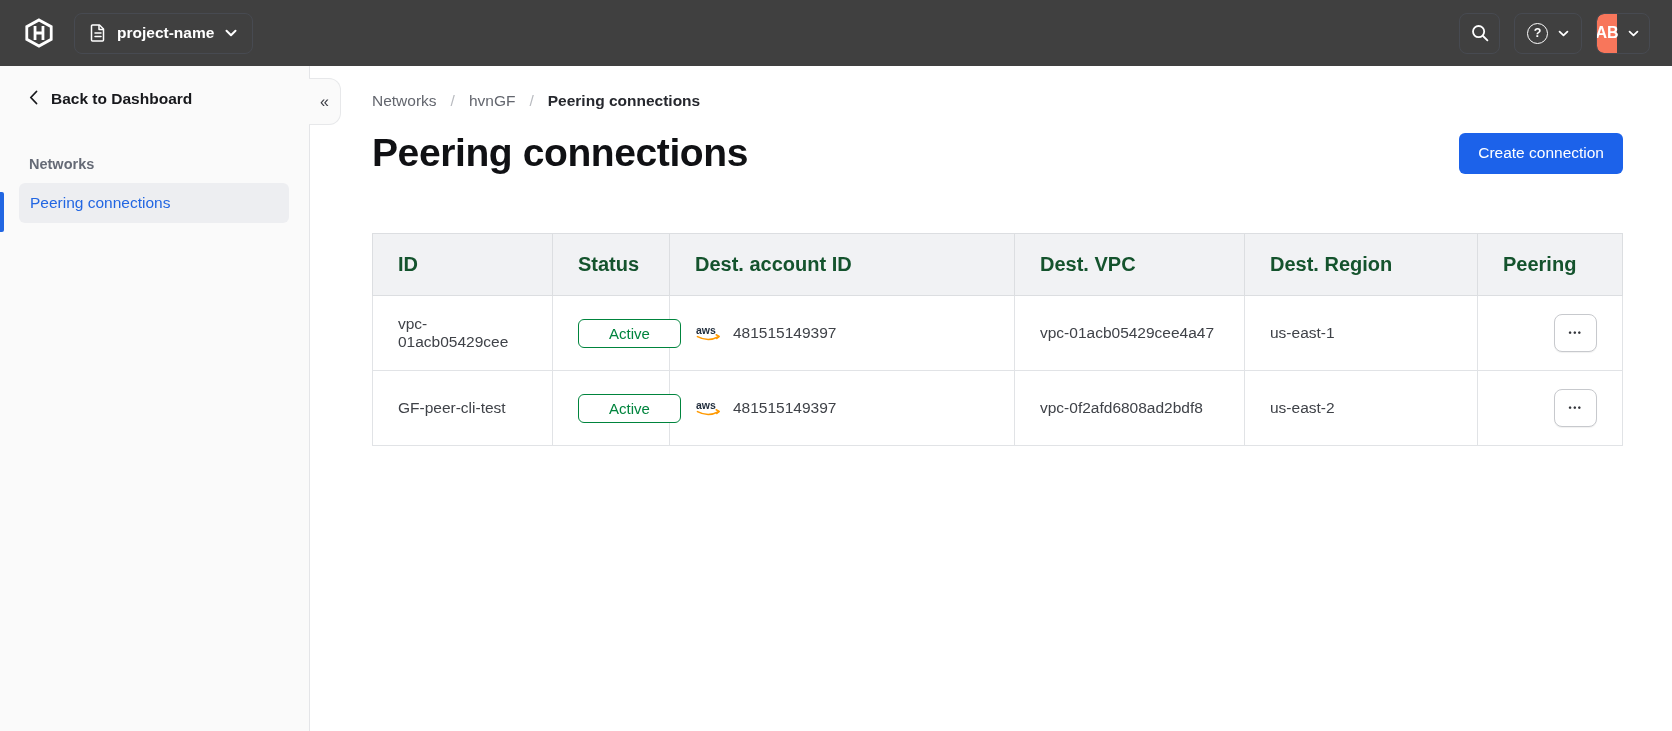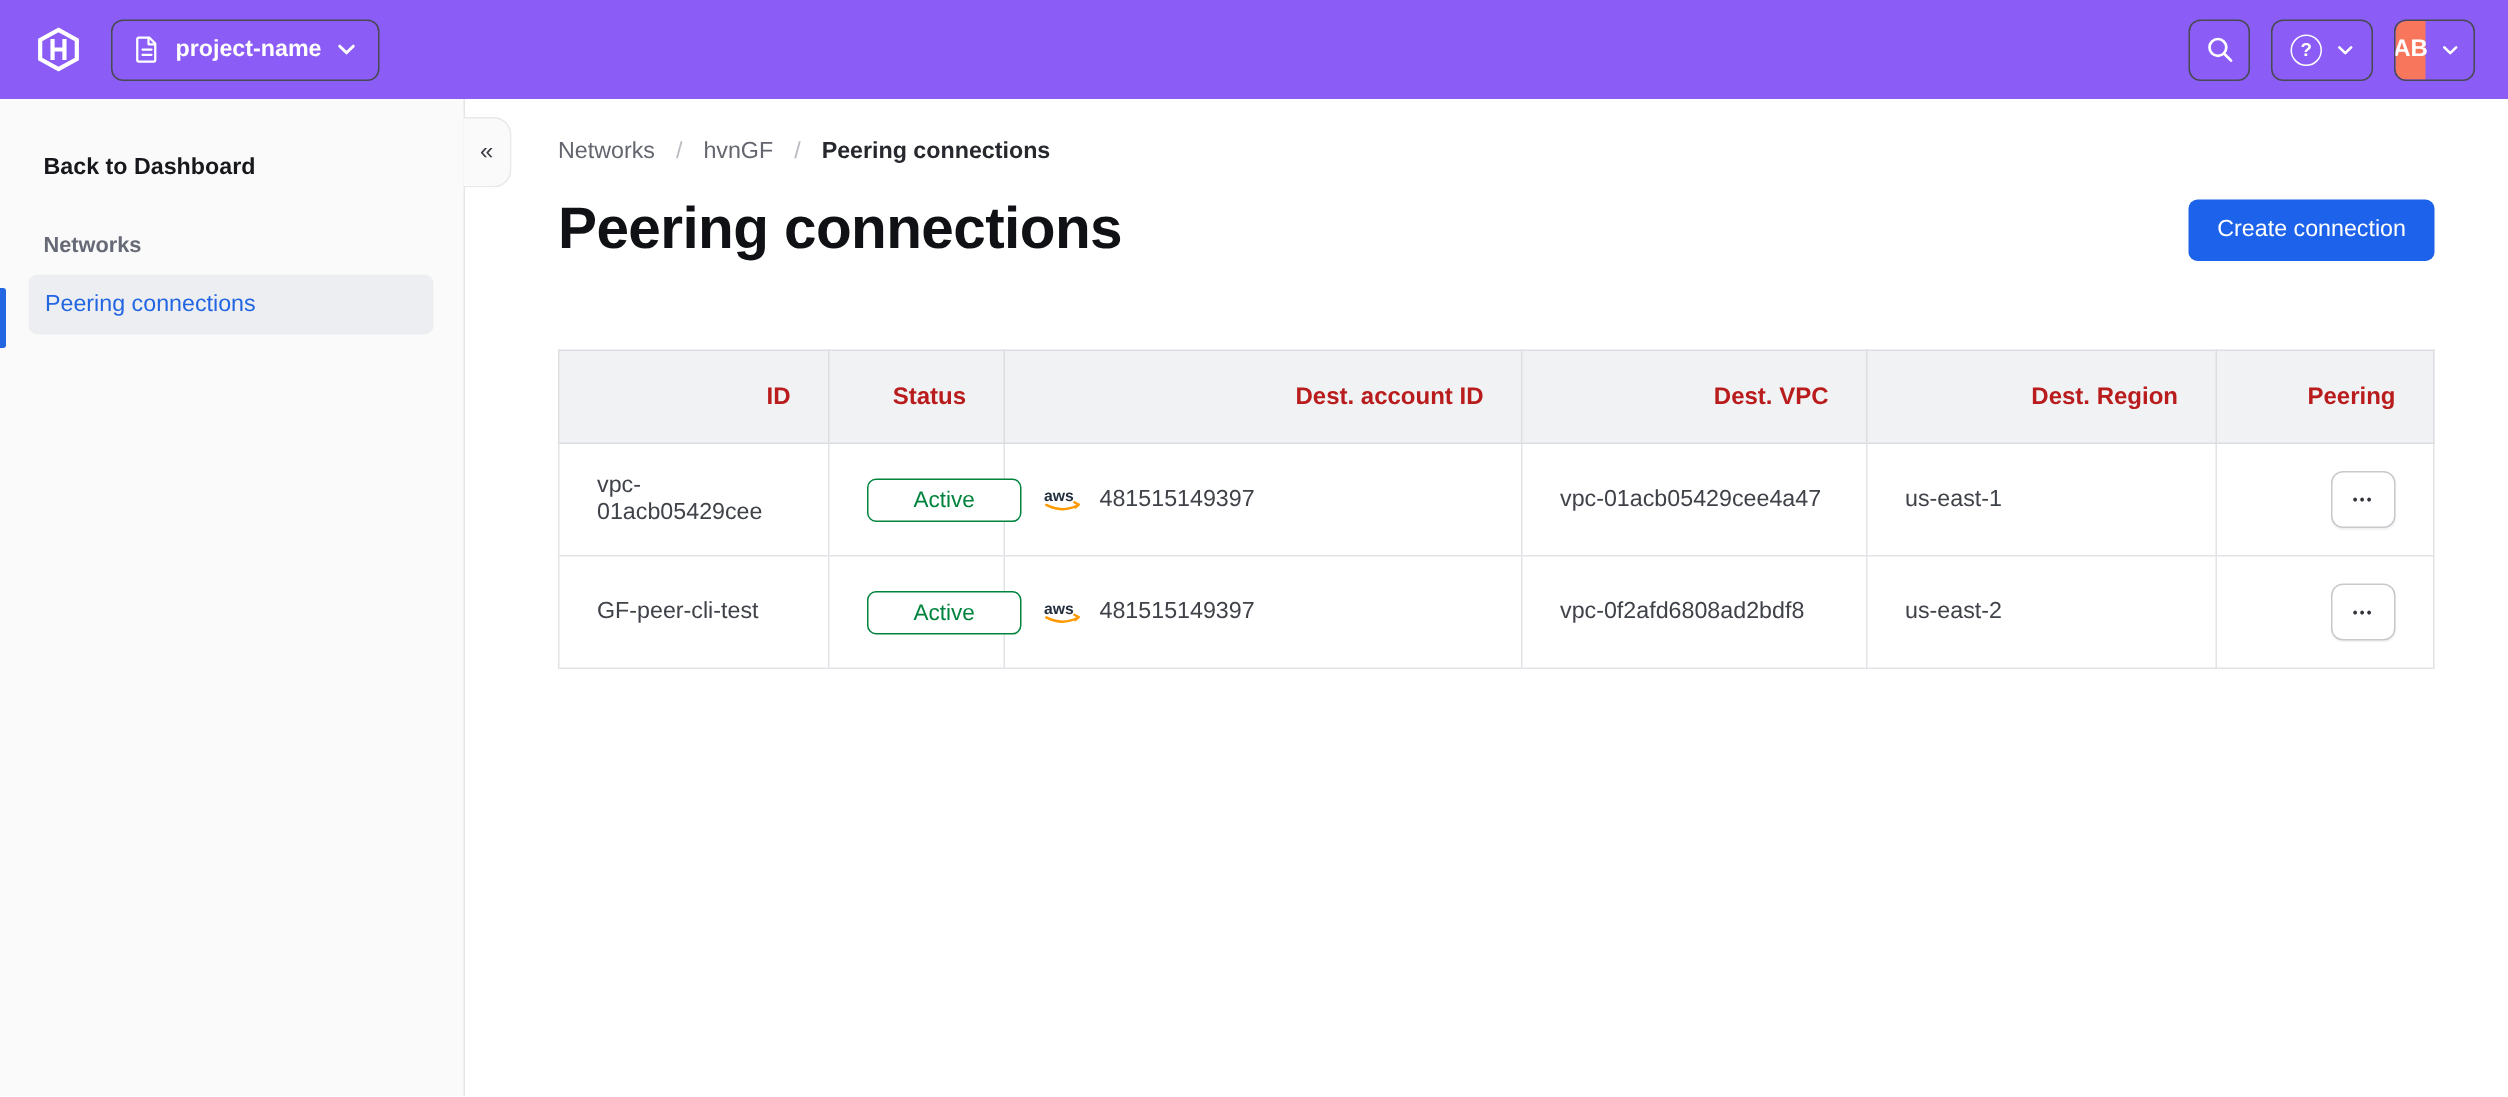--- a/index.html
+++ b/index.html
@@ -5,21 +5,21 @@
   * { box-sizing: border-box; }
   html,body { margin:0; padding:0; }
   body {
     width:1672px; height:731px; overflow:hidden;
     font-family:"Liberation Sans", sans-serif;
     background:#ffffff; color:#3B3D45;
   }
 
   
   .topbar {
-    height:66px; background:#8b5cf6;
+    height:66px; background:#404040;
     display:flex; align-items:center; justify-content:space-between;
     padding:0 22px 0 24px;
   }
   .tb-left { display:flex; align-items:center; gap:20px; }
   .logo-link { display:flex; align-items:center; }
   .project-btn {
     display:flex; align-items:center; gap:11px;
     background:transparent; border:1px solid #474A51; border-radius:8px;
     height:41px; padding:0 15px;
     color:#fff; font-size:15.5px; font-weight:700; font-family:inherit;
@@ -48,23 +48,23 @@
   .user-chev { padding:0 10px 0 11px; display:flex; align-items:center; }
 
   
   .app { position:relative; display:flex; height:665px; }
 
   .sidebar {
     width:310px; flex:0 0 310px; background:#FAFAFA;
     border-right:1px solid #E4E5E8; position:relative; padding-top:24px;
   }
   .back-link {
-    display:flex; align-items:center; gap:13px;
+    display:flex; align-items:flex-start; gap:13px;
     background:none; border:none; padding:0 0 0 29px; cursor:pointer;
-    font-family:inherit; font-size:15.5px; font-weight:600; color:#17181C; height:28px;flex-direction:column;
+    font-family:inherit; font-size:15.5px; font-weight:600; color:#17181C; height:28px;
   }
   .section-label {
     margin:38px 0 11px 29px;
     color:#656A76; font-size:14.5px; font-weight:600;
   }
   .side-item {
     display:flex; align-items:center;
     margin:0 20px 0 19px; height:40px; padding-left:11px;
     border-radius:6px; background:#EDEEF1;
     color:#2266E2; font-size:15.5px; text-decoration:none; cursor:pointer;
@@ -105,21 +105,21 @@
 
   
   .table-wrap { margin-top:58px; }
   table.peerings {
     width:1250px; border-collapse:collapse; table-layout:fixed;
     font-size:15.5px;
   }
   table.peerings th, table.peerings td { border:1px solid #E1E3E6; }
   table.peerings th {
     background:#F1F2F4; border-color:#DCDEE1;
-    text-align:right; font-weight:600; font-size:16px; color:#b91c1c;
+    text-align:left; font-weight:600; font-size:20px; color:#14532d;
     height:62px; padding:0 25px;
   }
   table.peerings td {
     background:#fff; height:75px; padding:0 25px; color:#3F4248;
   }
   th.col-settings { text-align:center; }
   td.cell-settings { text-align:right; padding-right:14px; }
 
   .badge-active {
     display:inline-block; padding:5px 30px;

